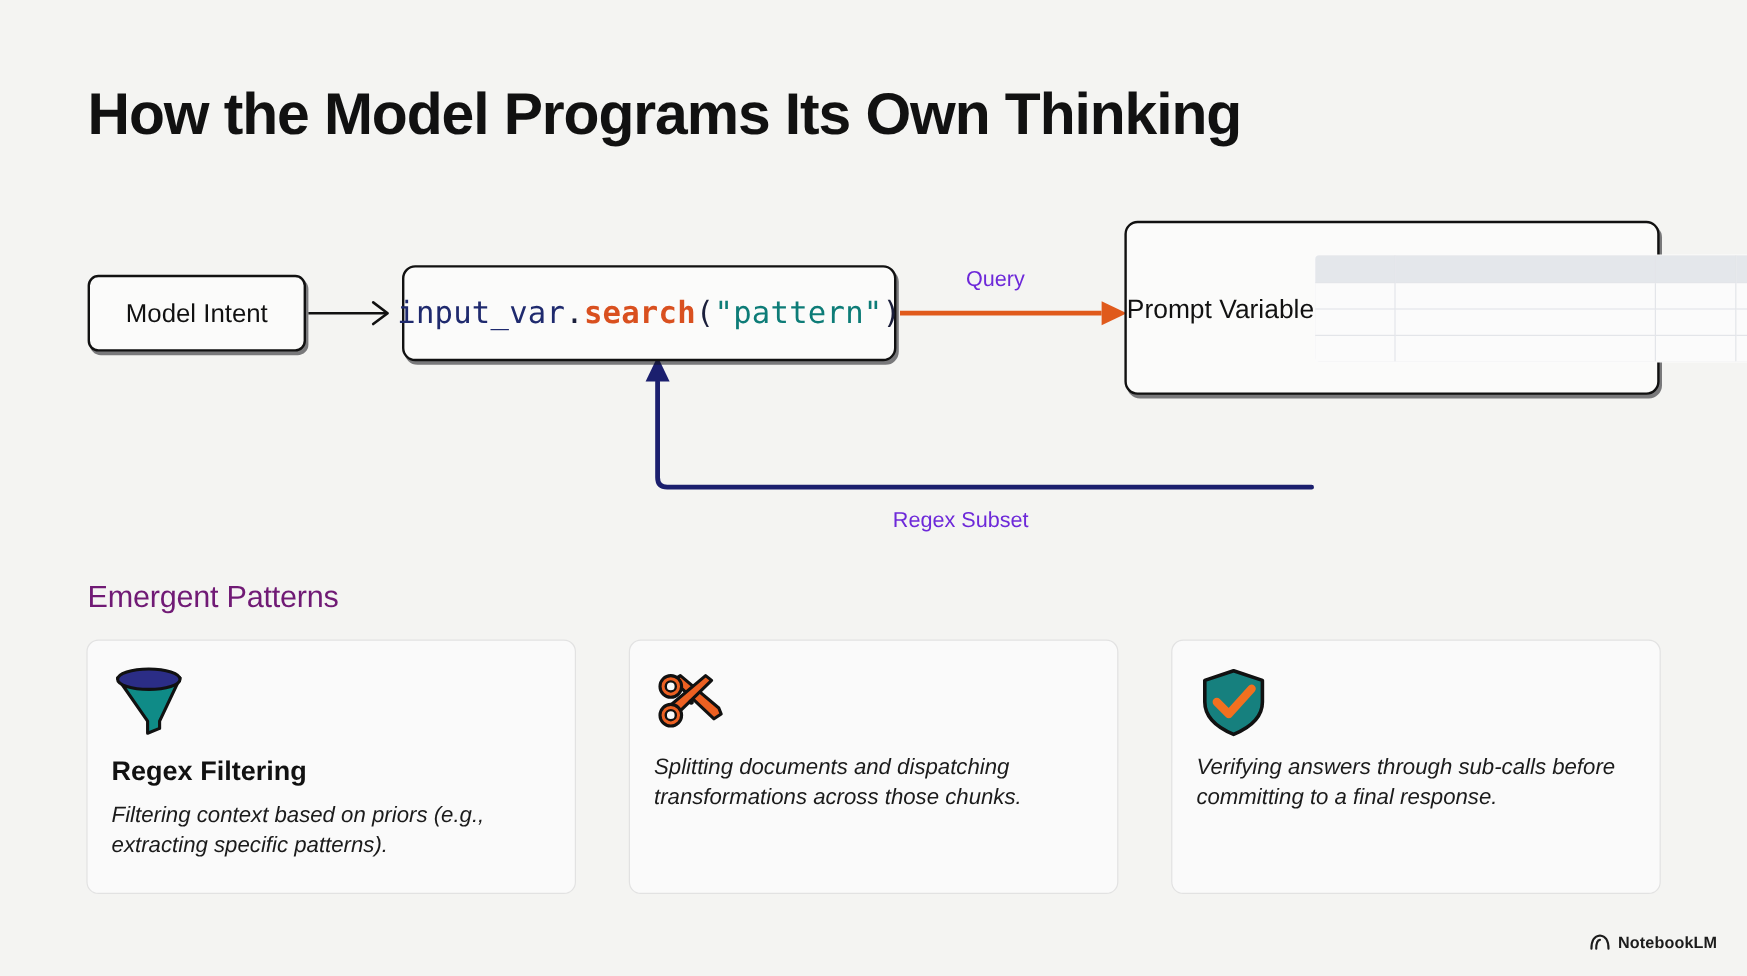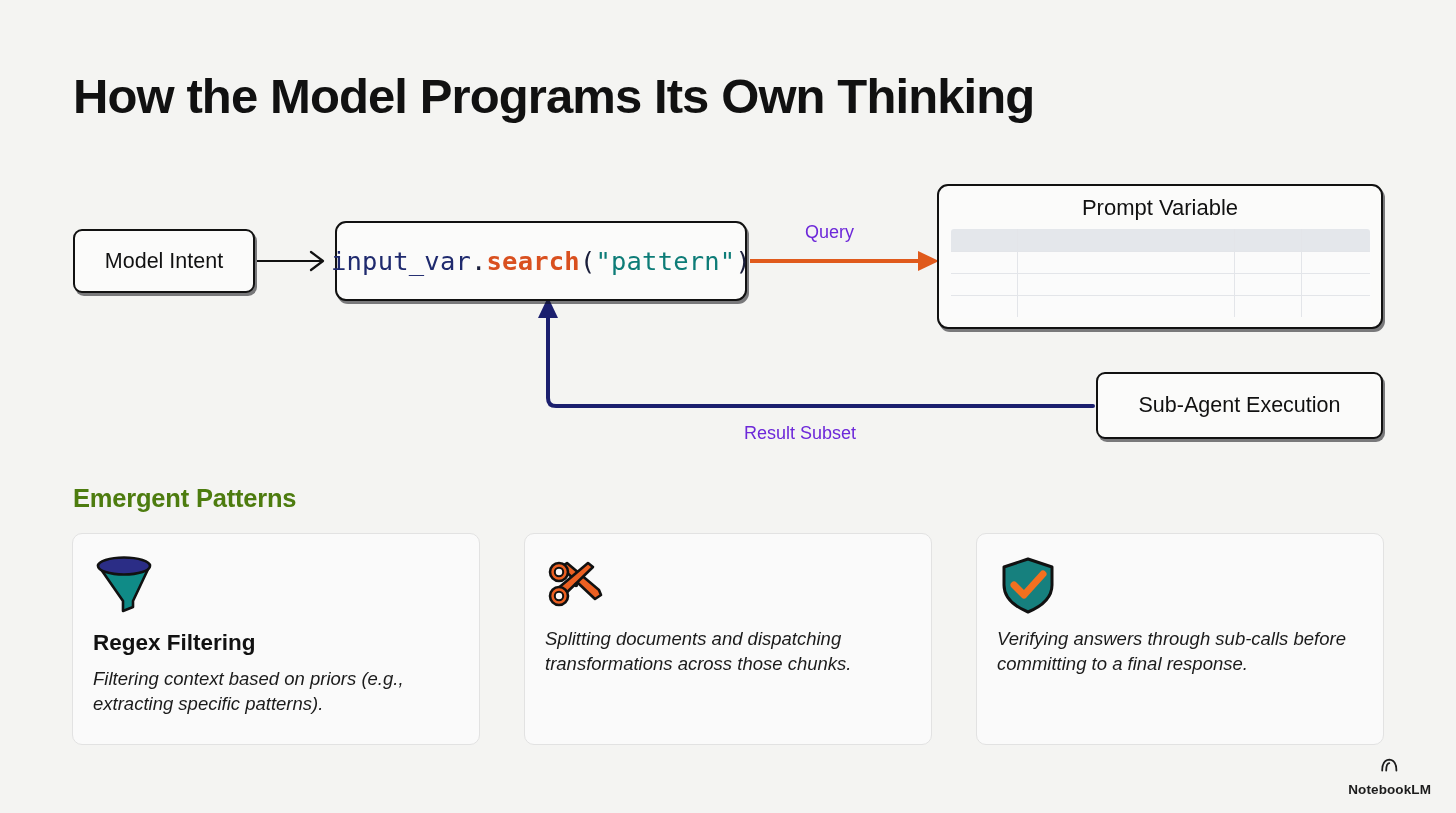--- a/index.html
+++ b/index.html
@@ -87,21 +87,21 @@
   .tok-punct { color: #1b1f3b; }
   .tok-fn    { color: #d9501f; font-weight: bold; }
   .tok-str   { color: #0d7c77; }
 
   
   #node-prompt-variable {
     left: 937px;
     top: 184px;
     width: 446px;
     height: 145px;
-    flex-direction: column;
+    flex-direction: row;
     justify-content: flex-start;
     border-radius: 11px;
     align-items: center;
   }
   .pv-title {
     font-size: 22px;
     color: #111111;
     margin-top: 9px;
     margin-bottom: 7px;
     white-space: nowrap;
@@ -146,23 +146,23 @@
   }
   #label-query { left: 805px; top: 222px; }
   #label-result-subset { left: 744px; top: 423px; }
 
   
   .section-heading {
     position: absolute;
     left: 73px;
     top: 484px;
     font-size: 25.5px;
-    font-weight: 700;
+    font-weight: 400;
     letter-spacing: -0.2px;
-    color: #4d7c0f;
+    color: #701a75;
   }
 
   .cards {
     position: absolute;
     left: 72px;
     top: 533px;
     width: 1312px;
     display: flex;
     gap: 44px;
   }
@@ -194,23 +194,21 @@
     max-width: 372px;
     font-style: italic;
   }
 
   
   .brand {
     position: absolute;
     right: 25px;
     bottom: 16px;
     display: flex;
-    align-items: center;
     gap: 6px;
-    flex-direction: column;
   }
   .brand-name {
     font-size: 13.5px;
     font-weight: 600;
     color: #1c1c1c;
     letter-spacing: 0.1px;
   }
 </style>
 </head>
 <body>
@@ -270,26 +268,23 @@
         <tr>
           <td></td>
           <td></td>
           <td></td>
           <td></td>
         </tr>
       </tbody>
     </table>
   </div>
 
-  <div class="node" id="node-sub-agent">
-    <span class="node-label">Sub-Agent Execution</span>
-  </div>
 
   <div class="edge-label" id="label-query">Query</div>
-  <div class="edge-label" id="label-result-subset">Result Subset</div>
+  <div class="edge-label" id="label-result-subset">Regex Subset</div>
 </div>
 
 <div class="section-heading">Emergent Patterns</div>
 
 <div class="cards">
 
   <div class="card">
     <div class="card-icon">
       <svg width="62" height="60" viewBox="0 0 62 60">
         <path d="M5 10 L30 46 L30 56 L40 52 L40 46 L57 10 Z" fill="#0f8b87" stroke="#111111" stroke-width="2.6" stroke-linejoin="round"></path>

